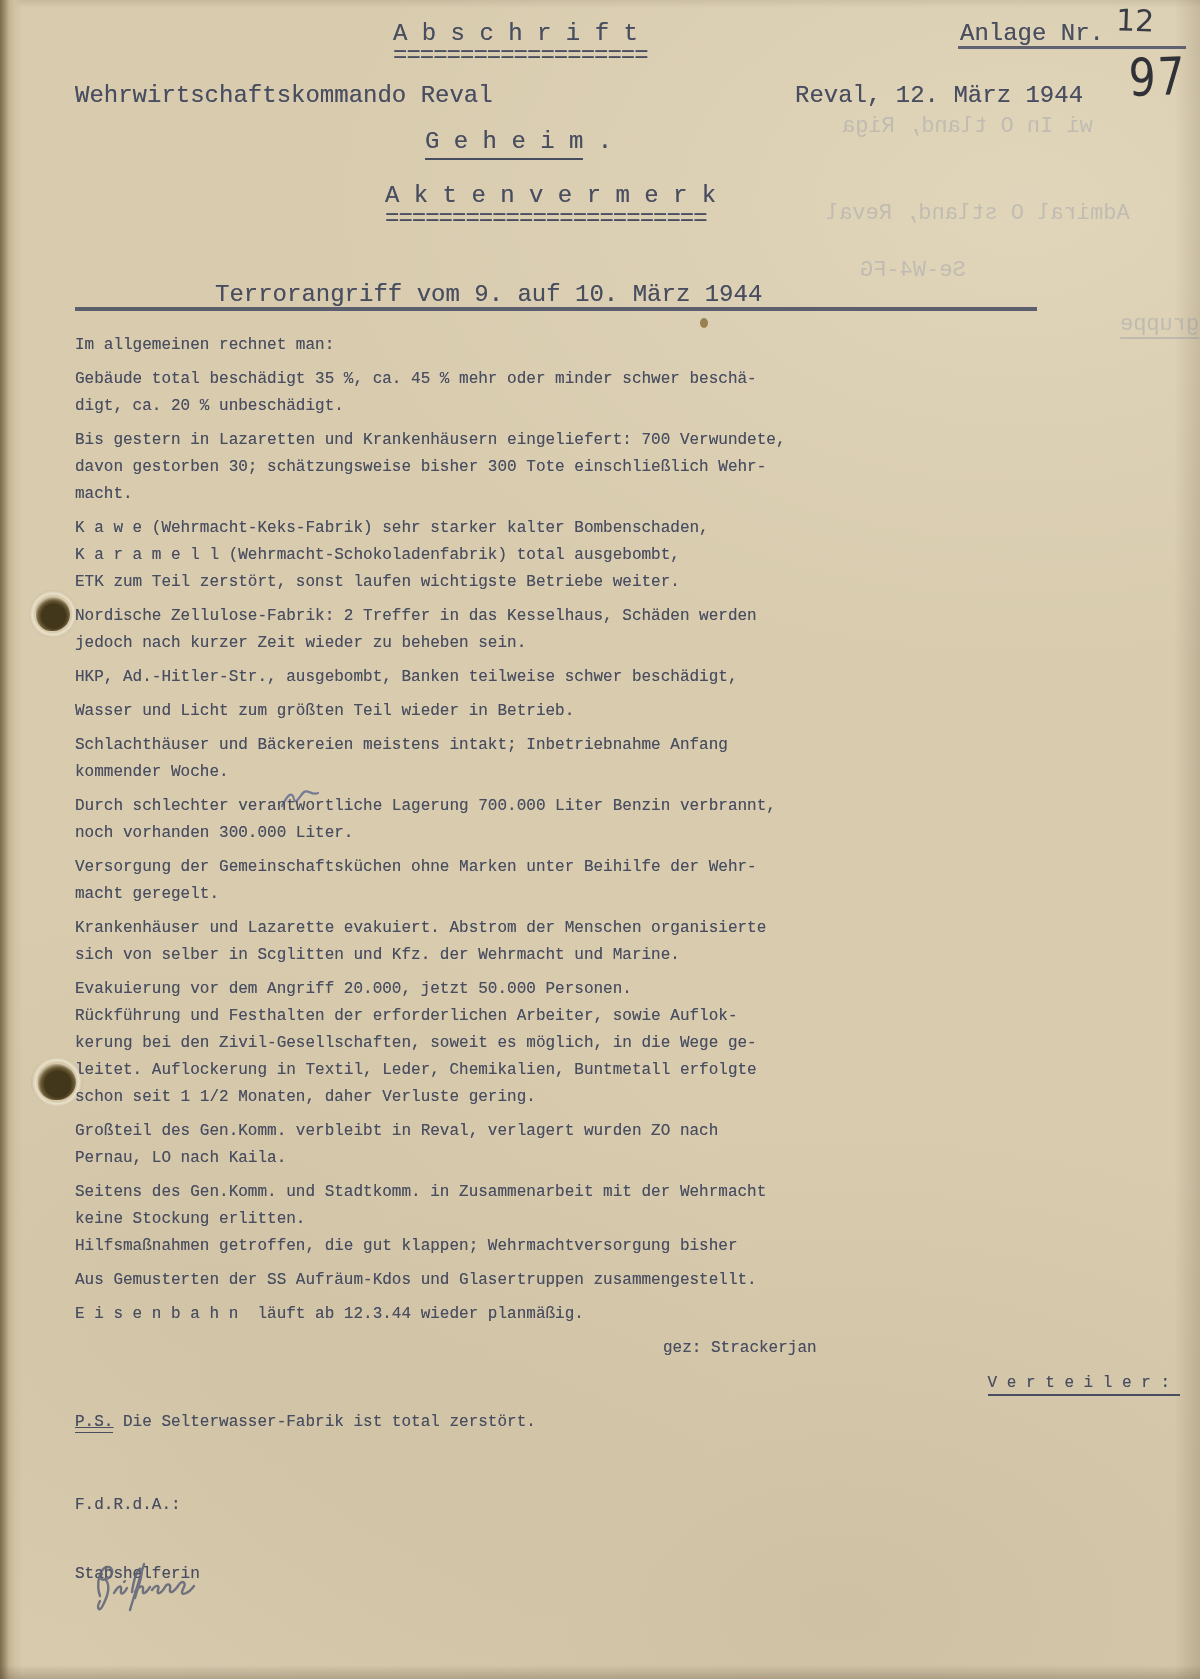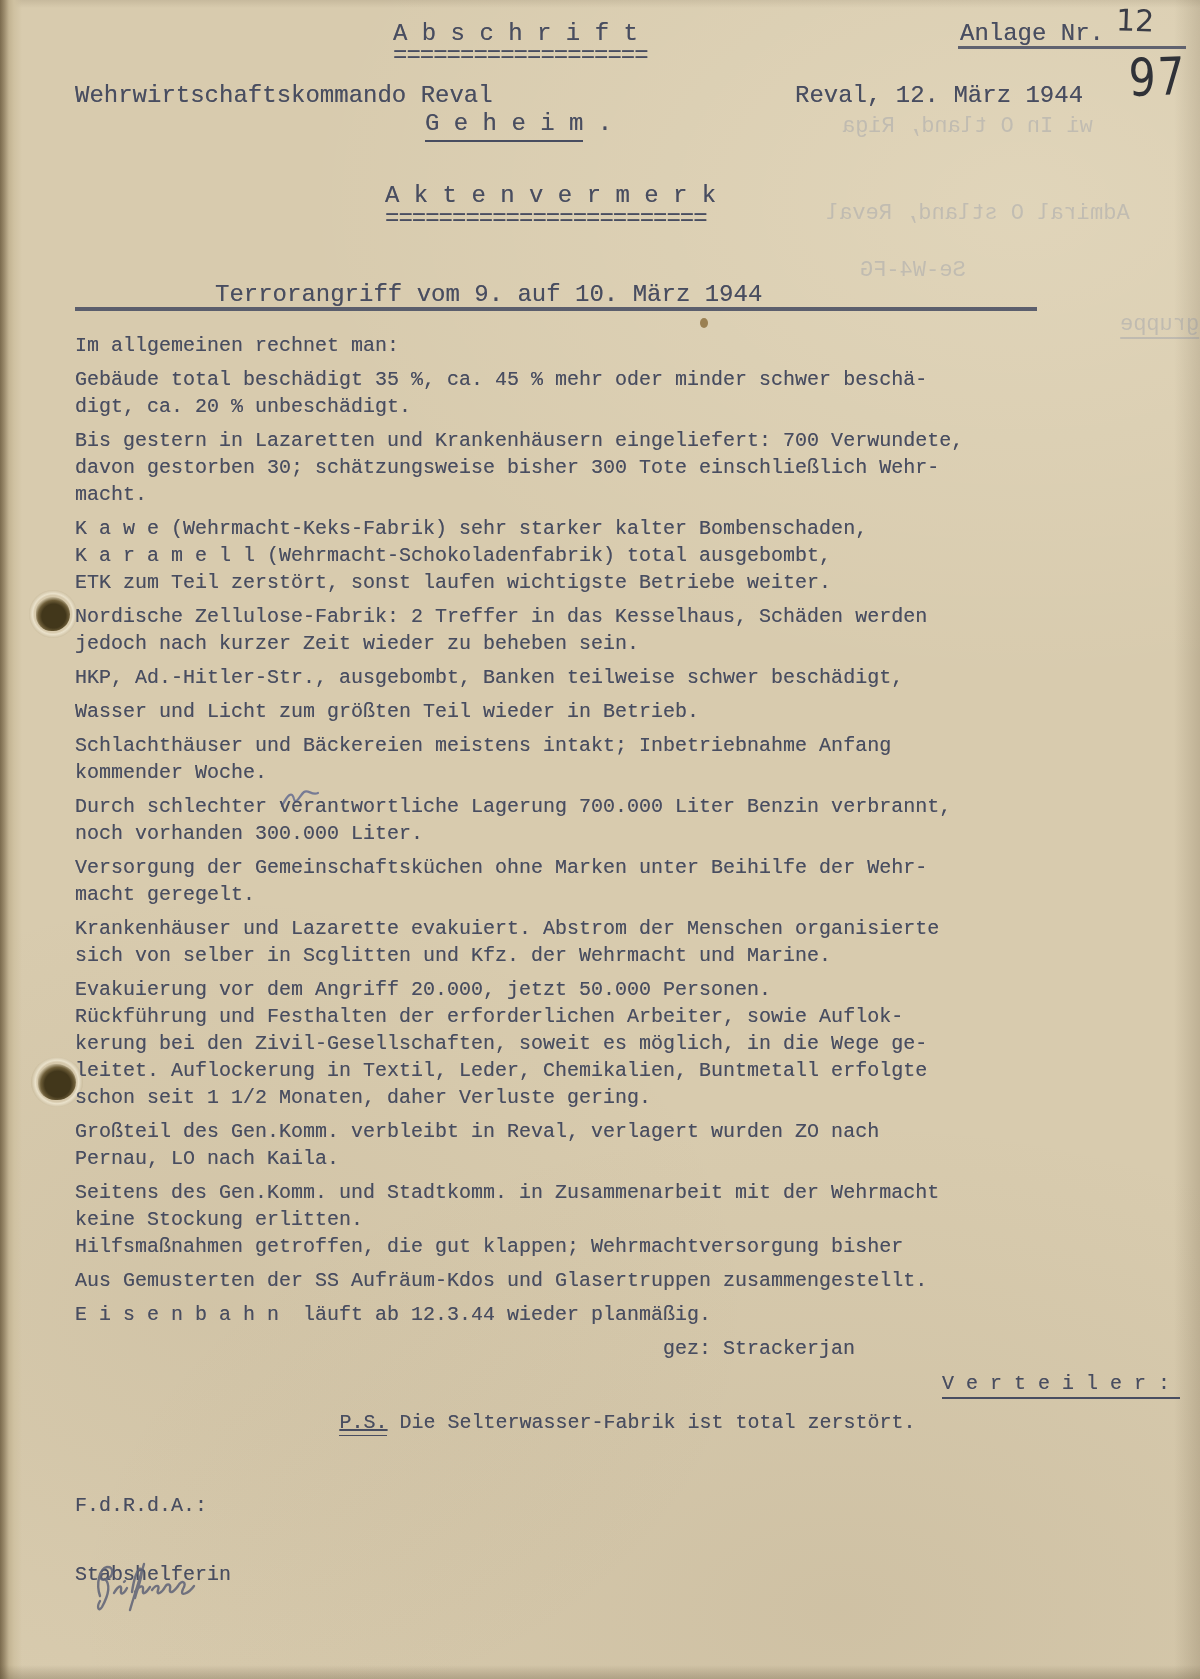--- a/index.html
+++ b/index.html
@@ -32,26 +32,26 @@
   .rule{position:absolute;height:3.5px;opacity:.9;
     background:linear-gradient(to bottom,#4d5265 0 1.6px, rgba(77,82,101,.35) 1.6px 2.1px, #4d5265 2.1px 3.5px);}
   .anlage-rule{position:absolute;height:2.5px;background:#4a4f63;opacity:.85;}
   .hand{font-family:"DejaVu Sans","Liberation Sans",sans-serif;color:#303238;
     text-shadow:none;}
   .num97{position:absolute;left:1128px;top:52px;font-size:52px;line-height:52px;
     transform:scaleX(.82) rotate(-1.5deg);transform-origin:left top;letter-spacing:2px;}
   .num12{position:absolute;left:1116px;top:6px;font-size:30px;line-height:30px;
     transform:rotate(2deg);color:#3a3c46;}
   .flow{position:absolute;left:75px;top:332px;width:1105px;}
-  .flow .line{white-space:pre;font-size:20px;line-height:27px;text-shadow:0 0 .6px rgba(72,77,96,.55);}
+  .flow .line{white-space:pre;font-size:16px;line-height:27px;text-shadow:0 0 .6px rgba(72,77,96,.55);}
   .para{margin:0 0 7px 0;}
   .gez{margin-left:588px;}
   .verteiler{margin-top:8px;text-align:right;}
   .verteiler .u{padding-right:10px;padding-bottom:2px;}
-  .ps{margin-top:12px;text-align:center;}
+  .ps{margin-top:12px;}
   .ps-label{text-decoration:underline;border-bottom:1.8px solid currentColor;padding-bottom:1px;}
   .fdrda{margin-top:56px;}
   .role{margin-top:42px;}
   .bleed{position:absolute;white-space:pre;font-size:22px;color:#7d88a4;opacity:.30;
     transform:scaleX(-1);filter:blur(.7px);}
   .bleed.bu{border-bottom:2px solid #7d88a4;}
   .hole{position:absolute;border-radius:50%;}
   .hole-inner{position:absolute;inset:0;border-radius:46% 54% 52% 48%;
     background:radial-gradient(circle at 52% 56%, #42371b 0 46%, #6d5d38 60%, #d9cdb0 76%, rgba(217,205,176,0) 82%);}
   .hole-ring{position:absolute;inset:-7px;border-radius:50%;
@@ -87,21 +87,21 @@
   <div class="t equals" style="left:393px;top:42px;">===================</div>
 
   <div class="t" style="left:960px;top:20px;">Anlage Nr.</div>
   <div class="num12 hand">12</div>
   <div class="anlage-rule" style="left:958px;top:46px;width:228px;"></div>
   <div class="num97 hand">97</div>
 
   <div class="t" style="left:75px;top:82px;">Wehrwirtschaftskommando Reval</div>
   <div class="t" style="left:795px;top:82px;">Reval, 12. März 1944</div>
 
-  <div class="t" style="left:425px;top:110px;"><span class="u">G e h e i m</span><span> .</span></div>
+  <div class="t" style="left:425px;top:128px;"><span class="u">G e h e i m</span><span> .</span></div>
 
   <div class="t" style="left:385px;top:182px;">A k t e n v e r m e r k</div>
   <div class="t equals" style="left:385px;top:205px;">========================</div>
 
   <div class="t" style="left:215px;top:281px;">Terrorangriff vom 9. auf 10. März 1944</div>
   <div class="rule" style="left:75px;top:307px;width:962px;"></div>
 
   <svg class="caret" width="42" height="24" viewBox="0 0 42 24">
     <path d="M2,20 C8,8 12,5 14,13 C16,20 20,9 24,6 C28,3 32,10 38,7" fill="none" stroke="#55608c" stroke-width="2.2" stroke-linecap="round" opacity=".75"></path>
   </svg>

